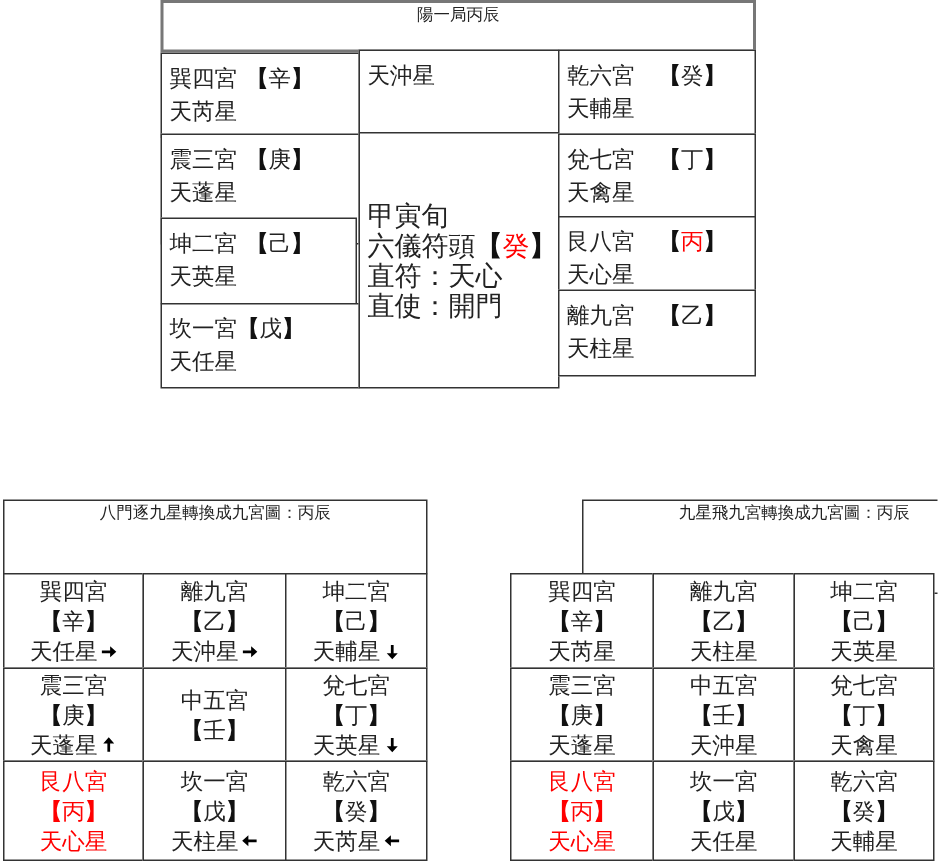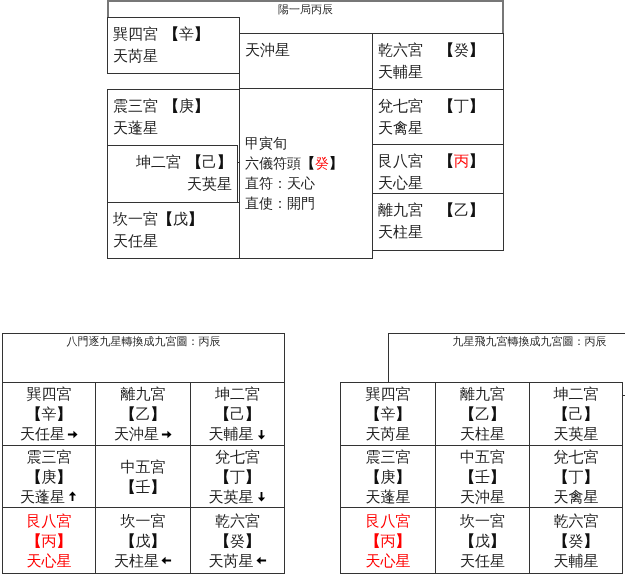--- a/index.html
+++ b/index.html
@@ -5,50 +5,50 @@
   html, body { margin:0; padding:0; background:#ffffff; }
   body { width:625px; height:574px; position:relative; overflow:hidden;
          font-family:"DejaVu Sans","Liberation Sans",sans-serif; color:#222; }
   .box { position:absolute; box-sizing:border-box; border:1.5px solid #333; background:#fff; }
   .hdr { border:2px solid #777; display:flex; align-items:flex-start; justify-content:center; font-size:11px; }
   .tcell { padding:5px 5px 0 5px; font-size:15px; line-height:22px; }
   .tcell .line { display:block; white-space:nowrap; }
   .gap-s { margin-left:6px; }
   .gap-l { margin-left:16px; }
   .mid { display:flex; align-items:center; }
-  .mid .inner { padding-left:5px; font-size:14px; line-height:20px;font-family:Liberation Serif, serif; }
+  .mid .inner { padding-left:5px; font-size:18px; line-height:20px;font-family:Liberation Serif, serif; }
   .br { font-weight:bold; color:#111; }
   .red { color:#ff0000; }
   .red .br { color:#ff0000; }
   .gcell { display:flex; flex-direction:column; align-items:center; justify-content:center;
            font-size:15px; line-height:20px; text-align:center; }
   .gcell .line { display:flex; align-items:center; justify-content:center; white-space:nowrap; }
   .arrow { display:inline-block; width:11px; height:11px; margin-left:2px; }
   .arrow svg { width:11px; height:11px; display:block; }
   .arrow[data-dir="right"] svg { transform:rotate(0deg); }
   .arrow[data-dir="down"] svg { transform:rotate(90deg); }
   .arrow[data-dir="left"] svg { transform:rotate(180deg); }
   .arrow[data-dir="up"] svg { transform:rotate(270deg); }
 </style>
 </head>
 <body>
 
 <div class="box hdr" style="left:107px;top:0;width:397px;height:35px;">
   <span>陽一局丙辰</span>
 </div>
 
-<div class="box tcell" style="left:107px;top:17px;width:133px;height:57px;">
+<div class="box tcell" style="left:107px;top:35px;width:133px;height:57px;">
   <span class="line"><span>巽四宮</span><span class="gap-s"><span class="br">【</span><span>辛</span><span class="br">】</span></span></span>
   <span class="line">天芮星</span>
 </div>
 <div class="box tcell" style="left:107px;top:89px;width:133px;height:74px;">
   <span class="line"><span>震三宮</span><span class="gap-s"><span class="br">【</span><span>庚</span><span class="br">】</span></span></span>
   <span class="line">天蓬星</span>
 </div>
-<div class="box tcell" style="left:107px;top:145px;width:131px;height:58px;text-align:right;">
+<div class="box tcell" style="left:107px;top:145px;width:131px;height:58px;">
   <span class="line"><span>坤二宮</span><span class="gap-s"><span class="br">【</span><span>己</span><span class="br">】</span></span></span>
   <span class="line">天英星</span>
 </div>
 <div class="box tcell" style="left:107px;top:202px;width:133px;height:57px;">
   <span class="line"><span>坎一宮</span><span><span class="br">【</span><span>戊</span><span class="br">】</span></span></span>
   <span class="line">天任星</span>
 </div>
 
 <div class="box tcell" style="left:239px;top:33px;width:134px;height:56px;">
   <span class="line">天沖星</span>

